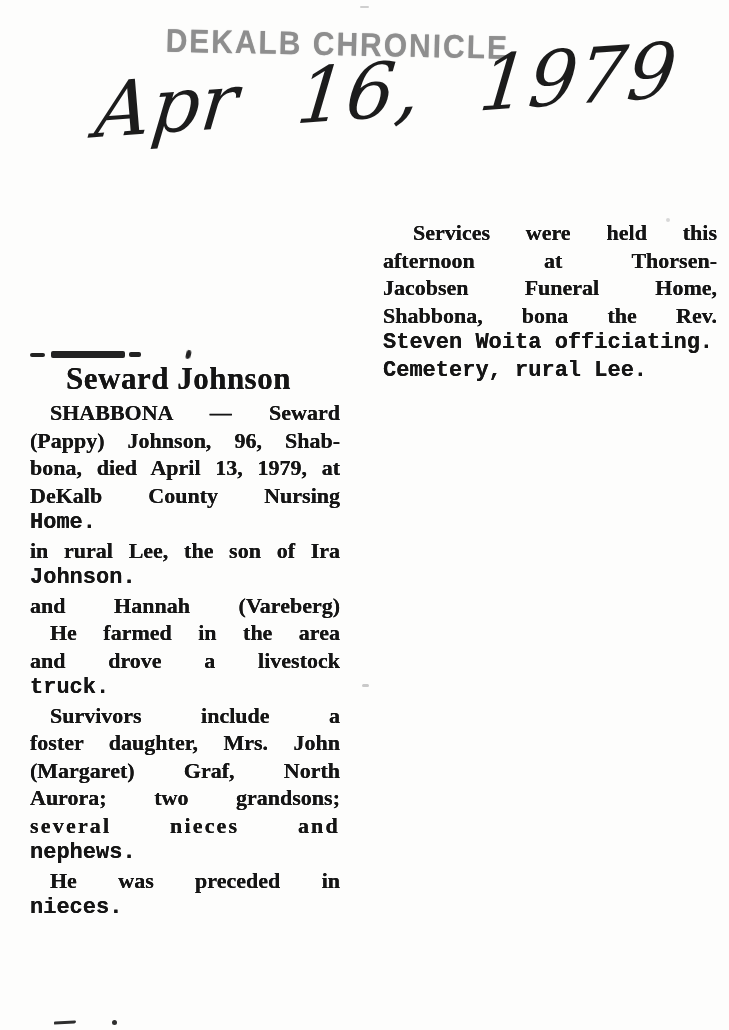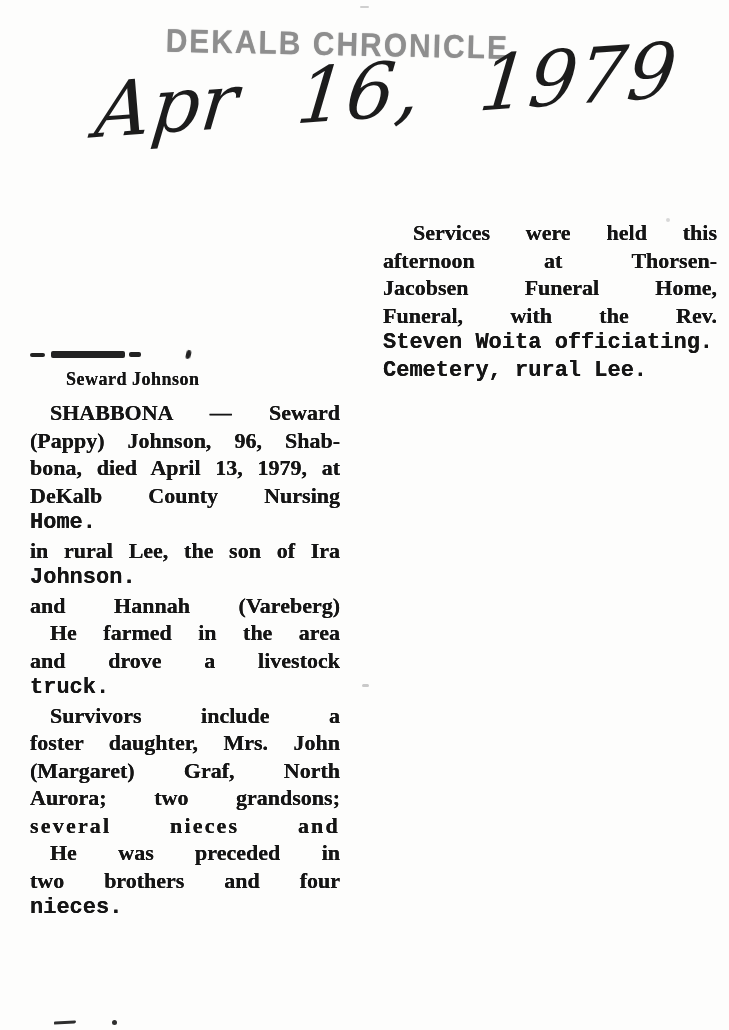--- a/index.html
+++ b/index.html
@@ -28,21 +28,21 @@
     word-spacing:34px; letter-spacing:1px; white-space:nowrap;
   }
   .col {
     position:absolute; font-size:22px; font-weight:700;
     line-height:27.5px;
     text-shadow:0 0 0.4px currentColor;
   }
   .col-left  { left:30px;  top:363px; width:310px; }
   .col-right { left:383px; top:219px; width:334px; }
   .headline {
-    font-size:18px; line-height:32px; padding-left:36px;
+    font-size:31px; line-height:32px; padding-left:36px;
     letter-spacing:0.5px; margin-bottom:4px; white-space:nowrap;
   }
   .tline { text-align:justify; text-align-last:justify; }
   .tline.end { text-align-last:left;font-family:Liberation Mono, monospace; }
   .col-left  .tline.ind { text-indent:20px; }
   .col-right .tline.ind { text-indent:30px; }
   .tline.spread { letter-spacing:2.2px; }
 
   
   .smudge { position:absolute; background:#222; border-radius:2px; filter:blur(0.4px); }
@@ -83,30 +83,30 @@
     <div class="tline end">Johnson.</div>
     <div class="tline">and Hannah (Vareberg)</div>
     <div class="tline ind">He farmed in the area</div>
     <div class="tline">and drove a livestock</div>
     <div class="tline end">truck.</div>
     <div class="tline ind">Survivors include a</div>
     <div class="tline">foster daughter, Mrs. John</div>
     <div class="tline">(Margaret) Graf, North</div>
     <div class="tline">Aurora; two grandsons;</div>
     <div class="tline spread">several nieces and</div>
+    <div class="tline end">nephews.</div>
     <div class="tline ind">He was preceded in</div>
-    <div class="tline">two brothers and four</div>
     <div class="tline end">nieces.</div>
   </div>
 
   <div class="col col-right">
     <div class="tline ind">Services were held this</div>
     <div class="tline">afternoon at Thorsen-</div>
     <div class="tline">Jacobsen Funeral Home,</div>
-    <div class="tline">Funeral, with the Rev.</div>
+    <div class="tline">Shabbona, bona the Rev.</div>
     <div class="tline end">Steven Woita officiating.</div>
     <div class="tline end">Cemetery, rural Lee.</div>
   </div>
 
   <div class="cutmark cut1"></div>
   <div class="cutmark cut2"></div>
 
   <div class="speck sp1"></div>
   <div class="speck sp2"></div>
   <div class="speck sp3"></div>

